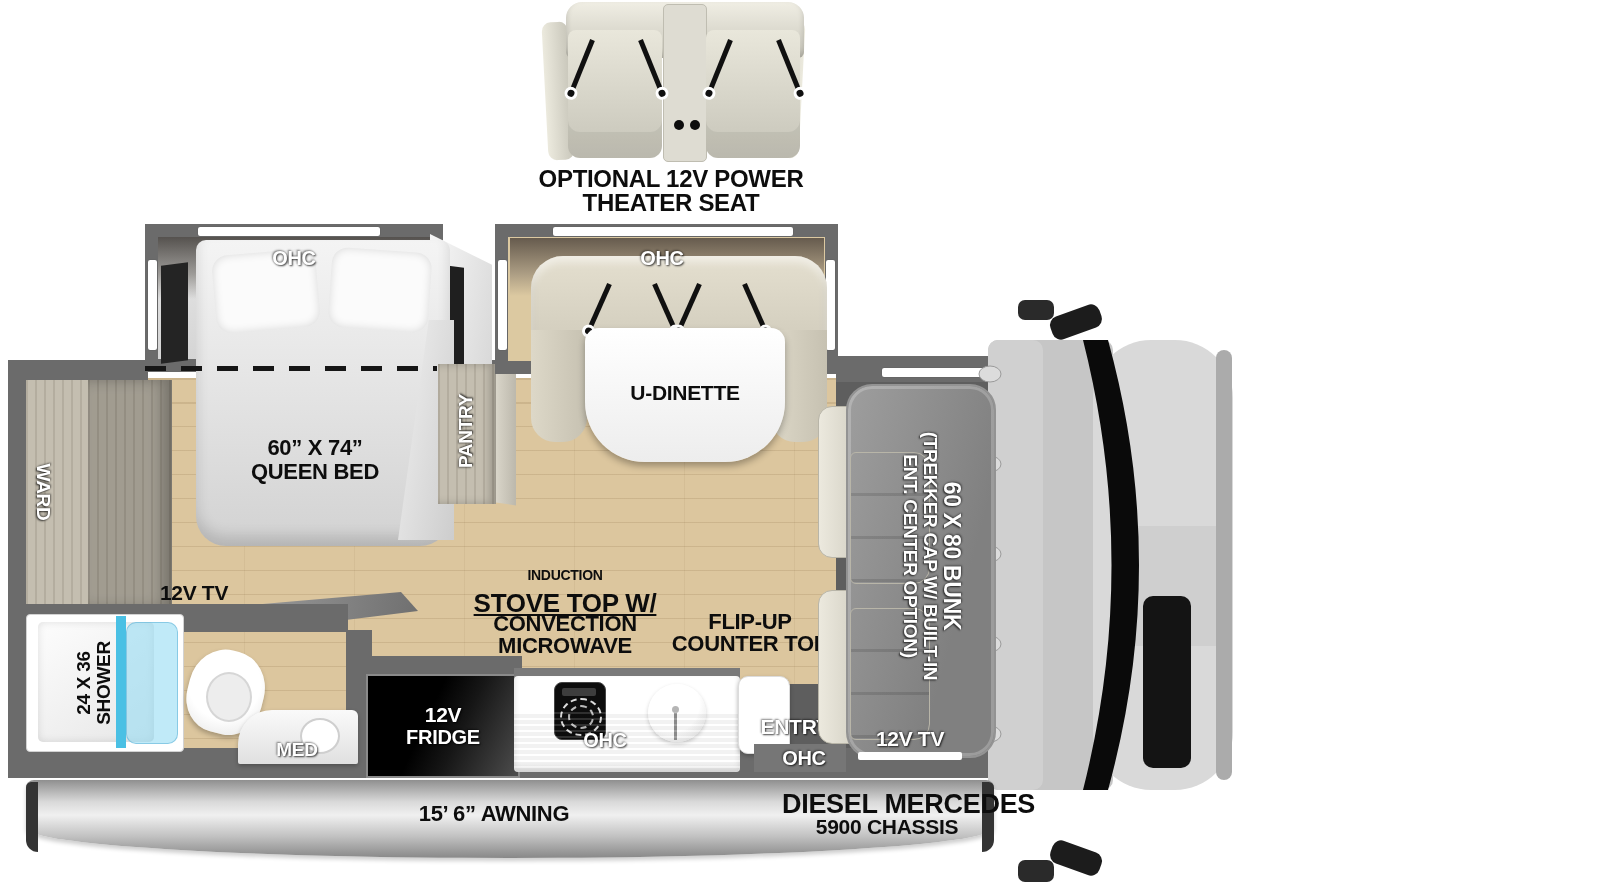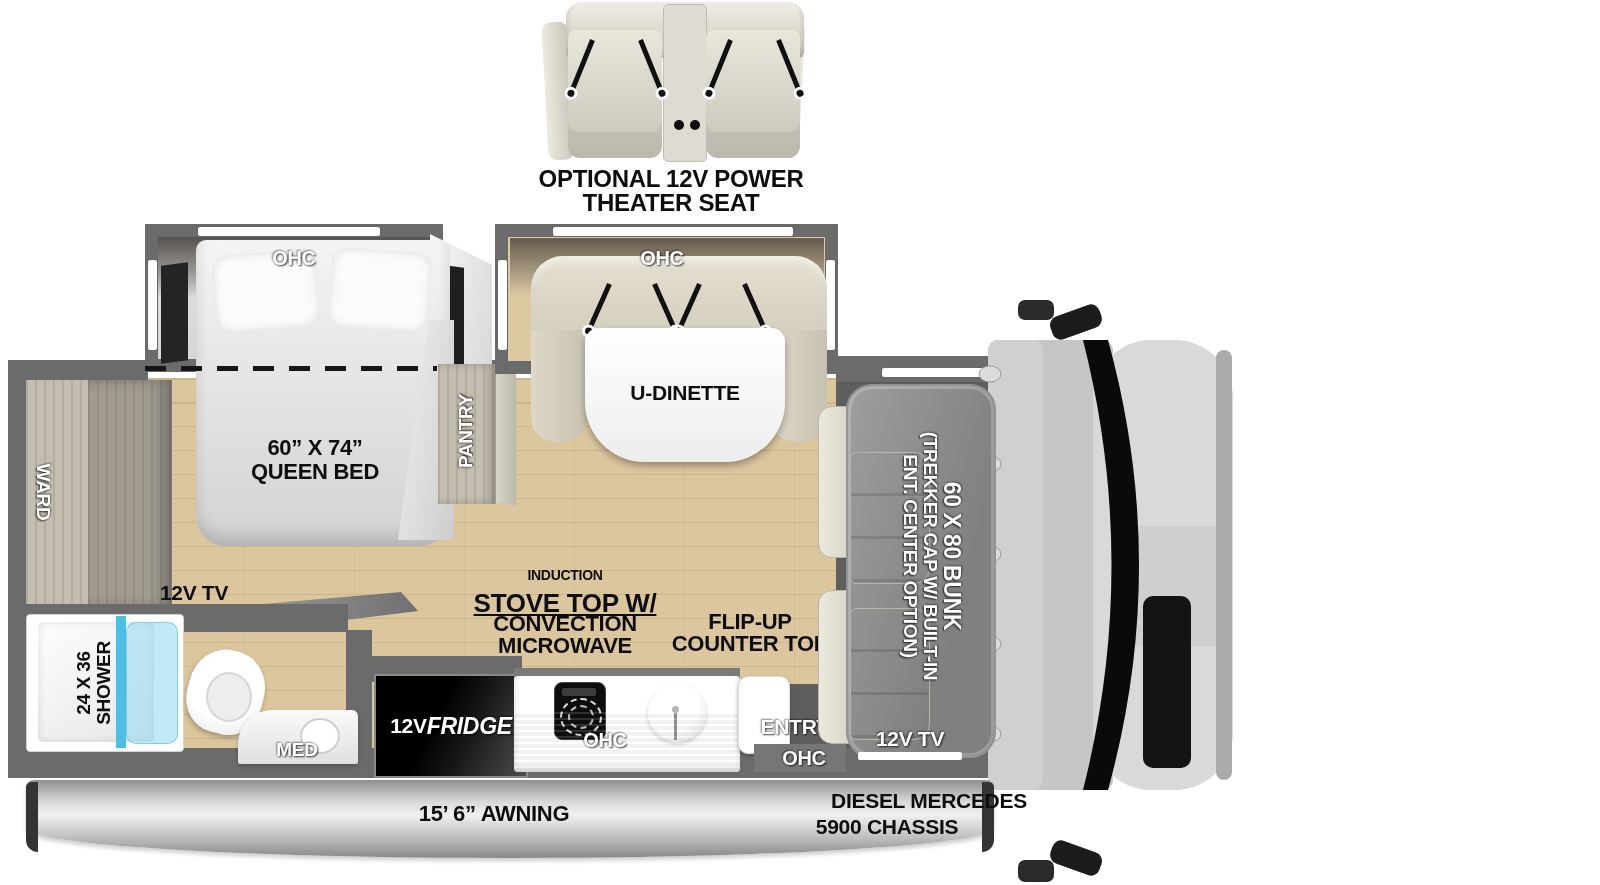--- a/index.html
+++ b/index.html
@@ -125,23 +125,23 @@
   </div>
 
   <div class="abs" style="left:188px;top:650px;width:76px;height:84px;border-radius:46% 46% 42% 42%;background:radial-gradient(circle at 45% 40%,#ffffff 55%,#e2e2e2);box-shadow:0 3px 5px rgba(0,0,0,.25);transform:rotate(14deg);"></div>
   <div class="abs" style="left:206px;top:672px;width:42px;height:46px;border-radius:50%;background:#ededed;border:2px solid #d6d6d6;"></div>
 
   <div class="abs" style="left:238px;top:710px;width:120px;height:54px;border-radius:34px 6px 2px 2px;background:linear-gradient(180deg,#fafafa,#e0e0e0);box-shadow:0 2px 4px rgba(0,0,0,.25);"></div>
   <div class="abs" style="left:300px;top:718px;width:36px;height:32px;border-radius:50%;background:#fff;border:2px solid #cfcfcf;"></div>
   <div class="wlbl" style="left:262px;top:740px;width:70px;font-size:19px;">MED</div>
 
   <div class="wall" style="left:352px;top:656px;width:170px;height:26px;"></div>
-  <div class="abs" style="left:366px;top:674px;width:150px;height:100px;background:linear-gradient(115deg,#000 40%,#161616 60%,#4d4d4d);border:2px solid #8a8a8a;display:flex;flex-direction:row;align-items:center;justify-content:center;margin-left:8px;">
+  <div class="abs" style="left:366px;top:674px;width:150px;height:100px;background:linear-gradient(115deg,#000 40%,#161616 60%,#4d4d4d);border:2px solid #8a8a8a;display:flex;flex-direction:column;align-items:center;justify-content:center;">
       <div class="wlbl" style="position:static;font-size:21px;">12V</div>
-      <div class="wlbl" style="position:static;font-size:23px;font-style:italic;">FRIDGE</div>
+      <div class="wlbl" style="position:static;font-size:20px;">FRIDGE</div>
   </div>
 
   <div class="abs" style="left:514px;top:668px;width:226px;height:14px;background:#7a7a7a;"></div>
   <div class="abs" style="left:514px;top:676px;width:226px;height:96px;background:#ffffff;border-radius:4px;box-shadow:inset 0 -4px 6px rgba(0,0,0,.15);"></div>
   <div class="abs" style="left:554px;top:682px;width:50px;height:56px;background:#0d0d0d;border:1px solid #454545;border-radius:8px;"></div>
   <div class="abs" style="left:562px;top:688px;width:34px;height:8px;background:#3d3d3d;border-radius:2px;"></div>
   <div class="abs" style="left:560px;top:698px;width:38px;height:34px;border:2px dashed #ddd;border-radius:50%;"></div>
   <div class="abs" style="left:568px;top:705px;width:22px;height:20px;border:2px dashed #bbb;border-radius:50%;"></div>
   <div class="abs" style="left:648px;top:684px;width:58px;height:58px;border-radius:50%;background:radial-gradient(circle at 40% 35%,#ffffff 55%,#d9d9d9);box-shadow:0 2px 4px rgba(0,0,0,.2);"></div>
   <div class="abs" style="left:674px;top:712px;width:3px;height:28px;background:#909090;"></div>
@@ -201,16 +201,16 @@
 
   <div class="wlbl" style="left:860px;top:728px;width:100px;font-size:21px;">12V TV</div>
   <div class="abs" style="left:858px;top:752px;width:104px;height:8px;background:#fff;border-radius:2px;"></div>
 
   <div class="abs" style="left:26px;top:780px;width:968px;height:78px;
               background:linear-gradient(180deg,#8f8f8f 0%,#d9d9d9 28%,#f0f0f0 45%,#c2c2c2 72%,#888 100%);
               border-radius:8px 8px 50% 50% / 8px 8px 30px 30px;box-shadow:0 3px 4px rgba(0,0,0,.2);"></div>
   <div class="abs" style="left:26px;top:782px;width:12px;height:70px;background:#343434;border-radius:6px 0 0 14px;"></div>
   <div class="abs" style="left:982px;top:782px;width:12px;height:70px;background:#343434;border-radius:0 6px 14px 0;"></div>
   <div class="lbl" style="left:384px;top:802px;width:220px;font-size:22px;">15’ 6” AWNING</div>
-  <div class="lbl" style="left:824px;top:790px;width:210px;font-size:21px;">DIESEL MERCEDES</div>
+  <div class="lbl" style="left:782px;top:790px;width:210px;font-size:27px;">DIESEL MERCEDES</div>
   <div class="lbl" style="left:782px;top:816px;width:210px;font-size:21px;">5900 CHASSIS</div>
 
 </div>
 
 </body></html>

